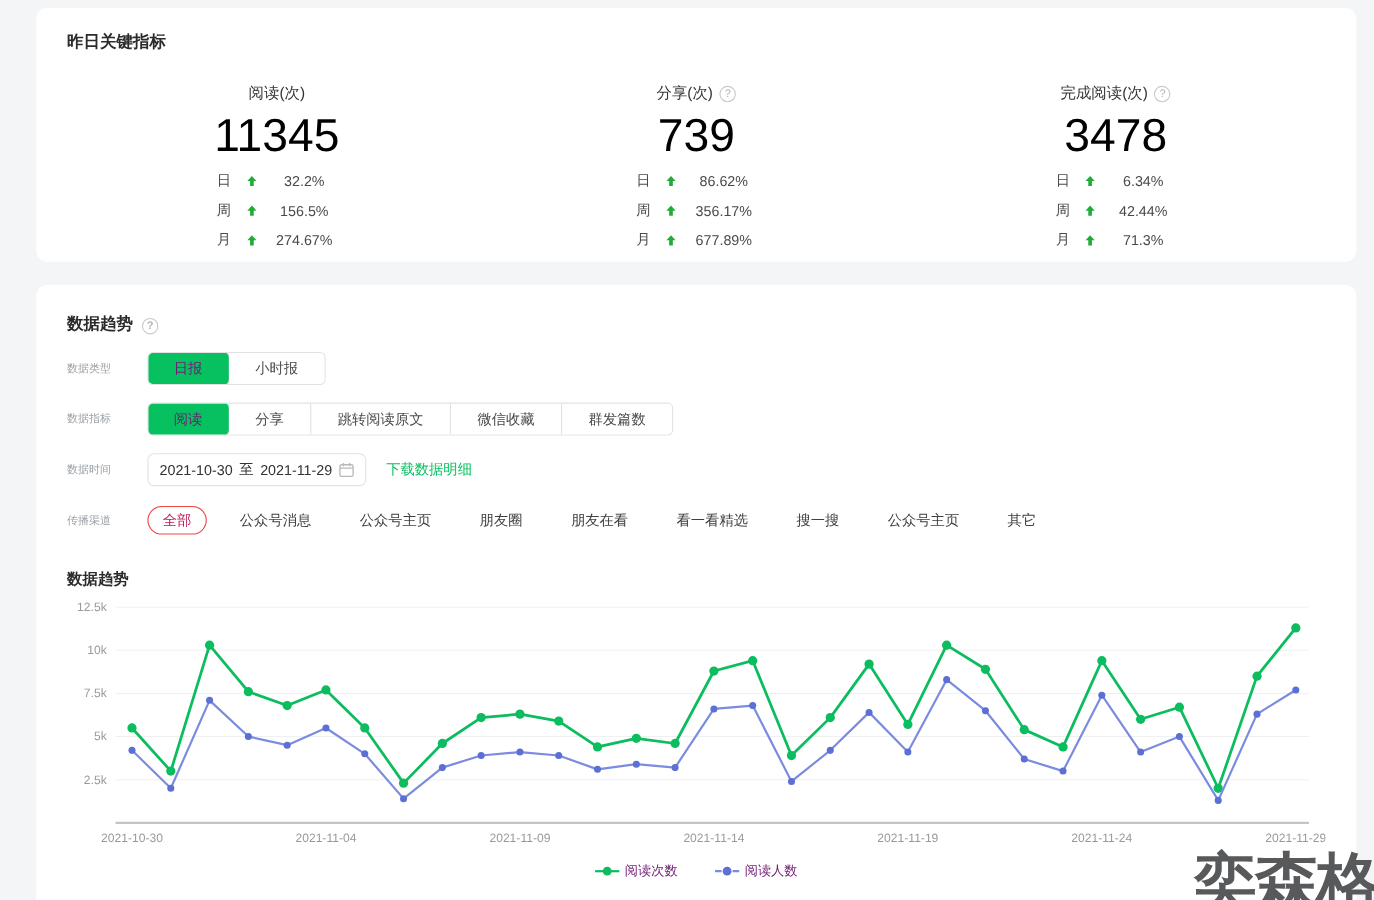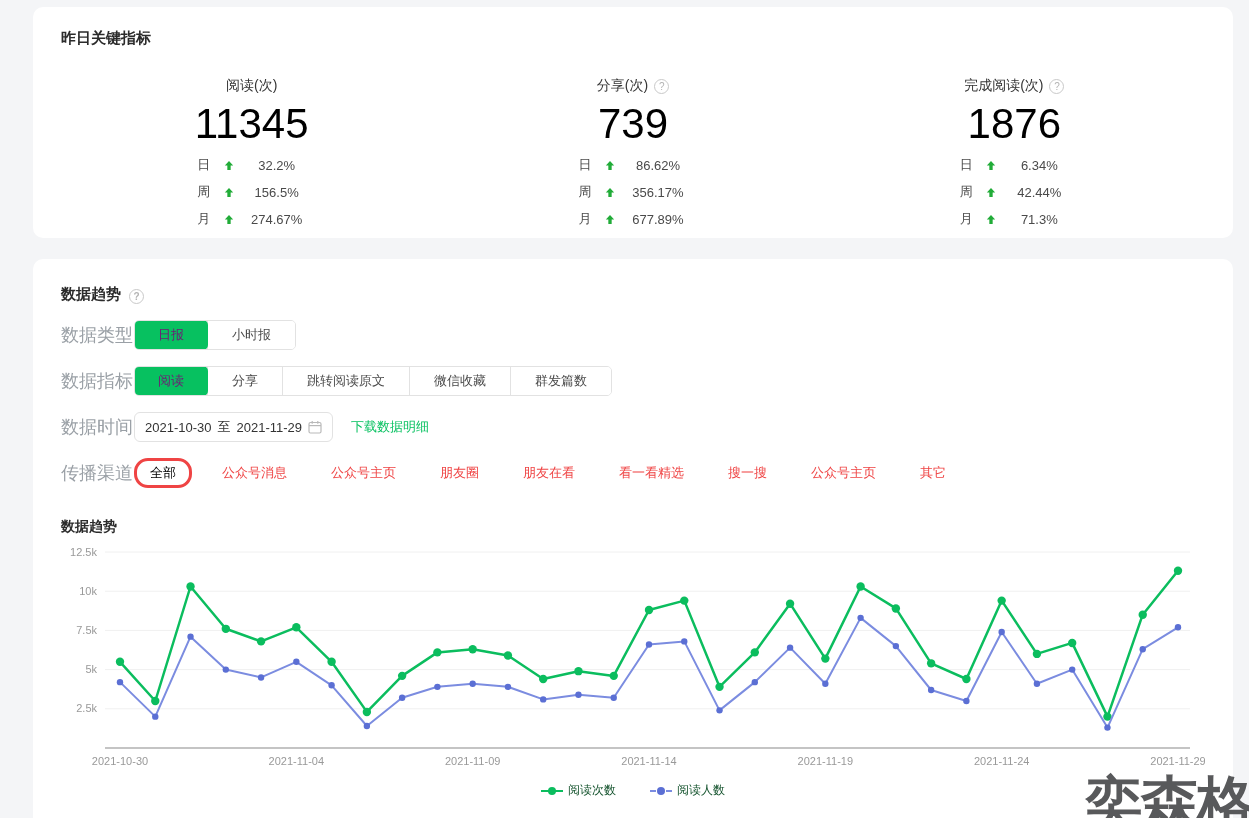--- a/index.html
+++ b/index.html
@@ -16,37 +16,37 @@
   .metric-label { font-size:14px; color:#353535; display:inline-flex; align-items:center; gap:6px; }
   .metric-value { font-size:42px; color:#000000; font-weight:400; margin-top:6px; line-height:1.1; }
   .metric-row { font-size:13px; color:#4a4a4a; margin-top:9px; display:flex; justify-content:center; align-items:center; gap:12px; }
   .metric-row .period { width:16px; text-align:center; }
   .metric-row .pct { min-width:62px; text-align:center; }
   .up-arrow { display:inline-block; width:10px; height:11px; }
   .help { display:inline-flex; width:15px; height:15px; border:1px solid #c9c9c9; border-radius:50%;
     color:#b3b3b3; font-size:10px; align-items:center; justify-content:center; cursor:pointer; }
   
   .filter-row { display:flex; align-items:center; margin-top:16px; min-height:30px; }
-  .filter-label { width:73px; font-size:18px; color:#9aa0a6; flex:none;font-family:Liberation Serif, serif; }
+  .filter-label { width:73px; font-size:10px; color:#9aa0a6; flex:none;font-family:Liberation Serif, serif; }
   .tab-group { display:inline-flex; border:1px solid #e2e2e2; border-radius:5px; overflow:hidden; }
   .tab { padding:0 24px; height:28px; line-height:28px; font-size:13px; color:#4a4a4a;
     background:#fff; border-left:1px solid #e2e2e2; cursor:pointer; white-space:nowrap; }
   .tab:first-child { border-left:none; }
   .tab.active { background:#07C160; color:#701a75; border-radius:5px; margin:-1px; height:30px; line-height:30px; position:relative; }
   .date-box { display:inline-flex; align-items:center; gap:6px; border:1px solid #e2e2e2; border-radius:6px;
     height:30px; padding:0 10px; font-size:13px; color:#333; cursor:pointer; }
   .date-box .sep { color:#333; }
   .link { font-size:13px; color:#07C160; margin-left:18px; cursor:pointer; }
   .pills { display:flex; align-items:center; gap:0; }
-  .pill { font-size:13px; color:#ef4444; padding:3px 14px; margin-right:16px; cursor:pointer; white-space:nowrap; }
-  .pill.active { color:#000000; border:3px solid #ef4444; border-radius:14px; padding:3px 13px; }
+  .pill { font-size:13px; color:#404040; padding:3px 14px; margin-right:16px; cursor:pointer; white-space:nowrap; }
+  .pill.active { color:#be185d; border:1px solid #ef4444; border-radius:14px; padding:3px 13px; }
   
   .section-title { font-size:14px; font-weight:bold; color:#2b2b2b; margin-top:30px; }
   .chart-wrap { margin-top:6px; position:relative; }
-  .legend { display:flex; justify-content:center; gap:34px; margin-top:2px; font-size:12px; color:#14532d; }
+  .legend { display:flex; justify-content:center; gap:34px; margin-top:2px; font-size:12px; color:#701a75; }
   .legend-item { display:inline-flex; align-items:center; gap:5px; }
   .lg-icon { display:inline-flex; align-items:center; width:22px; height:8px; position:relative; }
   .lg-line { position:absolute; left:0; top:3px; width:22px; border-top:2px solid; }
   .lg-line.dashed { border-top-style:dashed; }
   .lg-dot { position:absolute; left:7px; top:0; width:8px; height:8px; border-radius:50%; }
   
   .watermark { position:fixed; right:-4px; bottom:-14px; font-size:58px; font-weight:bold;
     color:#58595b; letter-spacing:-2px; line-height:1; z-index:10; }
 </style>
 </head>
@@ -113,21 +113,21 @@
           </svg>
         <span class="pct">677.89%</span>
       </div>
     </div>
 
     <div class="metric">
       <div class="metric-label">
         <span>完成阅读(次)</span>
         <span class="help">?</span>
       </div>
-      <div class="metric-value">1876</div>
+      <div class="metric-value">3478</div>
       <div class="metric-row">
         <span class="period">日</span>
         <svg class="up-arrow" viewBox="0 0 12 12">
             <path d="M6 0.5 L11 6 H8 V11.5 H4 V6 H1 Z" fill="#21ac38"></path>
           </svg>
         <span class="pct">6.34%</span>
       </div>
       <div class="metric-row">
         <span class="period">周</span>
         <svg class="up-arrow" viewBox="0 0 12 12">

